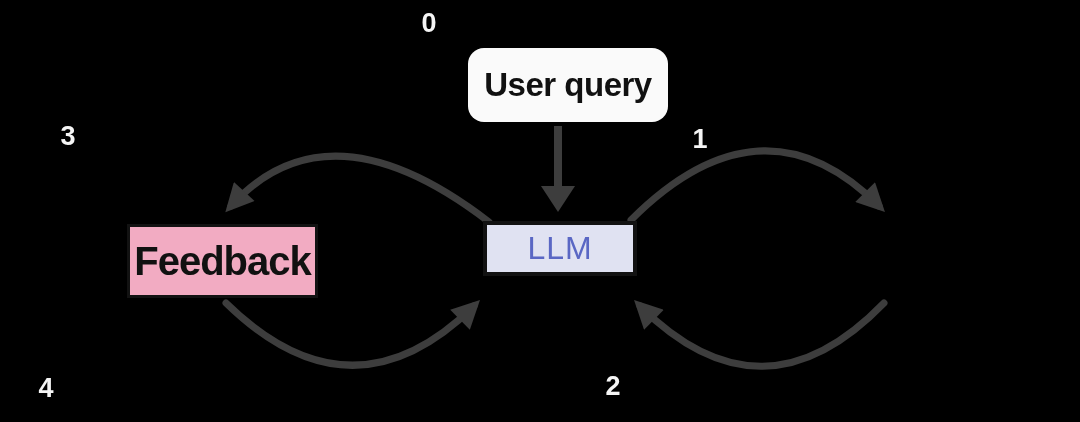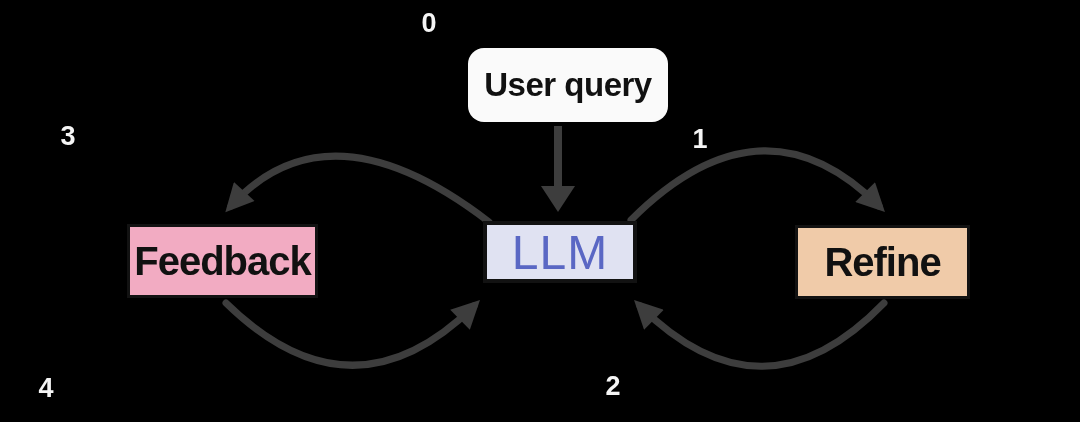--- a/index.html
+++ b/index.html
@@ -46,25 +46,25 @@
     box-sizing:border-box;
     color:var(--ink);
   }
   .user-query{
     left:468px;top:48px;width:200px;height:74px;
     background:var(--white-box);
     border-radius:16px;
     font-size:33px;font-weight:700;letter-spacing:-0.5px;
   }
   .llm{
-    left:483px;top:221px;width:154px;height:62px;
+    left:483px;top:221px;width:154px;height:55px;
     background:var(--lavender);
     border:4px solid var(--box-border);
     color:var(--llm-text);
-    font-size:48px;font-weight:500;letter-spacing:1px;
+    font-size:32px;font-weight:500;letter-spacing:1px;
   }
   .feedback{
     left:127px;top:224px;width:191px;height:74px;
     background:var(--pink);
     border:3px solid var(--box-border);
     font-size:40px;font-weight:700;letter-spacing:-1px;
   }
   .refine{
     left:795px;top:225px;width:175px;height:74px;
     background:var(--tan);
@@ -116,23 +116,20 @@
   </div>
 
   <div class="box llm">
     <span>LLM</span>
   </div>
 
   <div class="box feedback">
     <span>Feedback</span>
   </div>
 
-  <div class="box refine">
-    <span>Refine</span>
-  </div>
 
   <span class="num n0">0</span>
   <span class="num n1">1</span>
   <span class="num n2">2</span>
   <span class="num n3">3</span>
   <span class="num n4">4</span>
 
 </div>
 
 </body></html>

